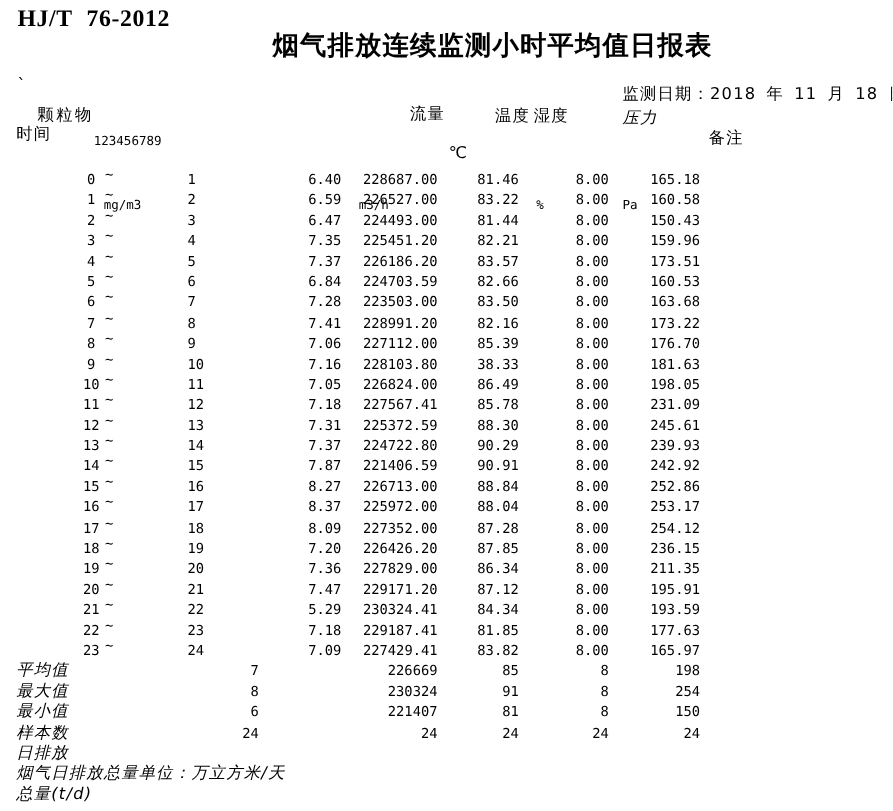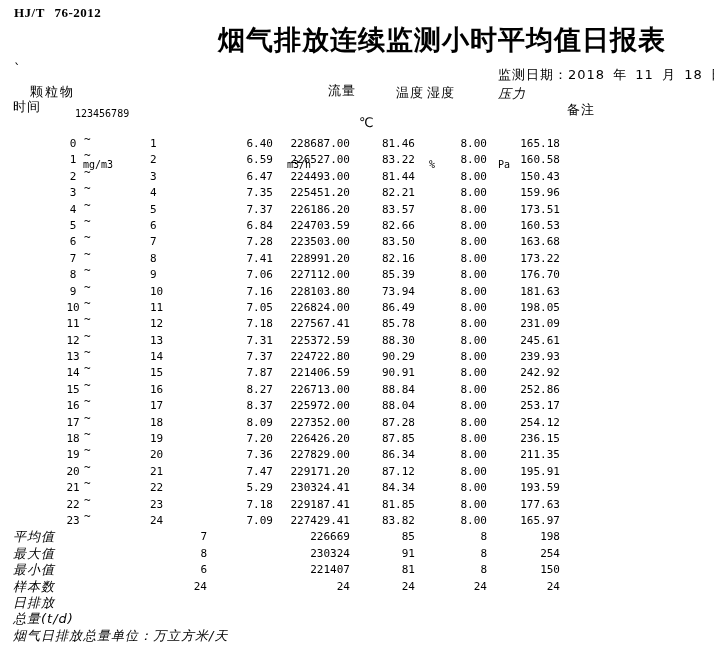--- a/index.html
+++ b/index.html
@@ -12,26 +12,26 @@
     font-family:"DejaVu Sans", sans-serif;
     overflow:hidden;
   }
   .abs { position:absolute; white-space:pre; }
   .cn  { font-size:13px; letter-spacing:1px; }
   .num { font-family:"DejaVu Sans Mono", monospace; font-size:10px;margin-top:40px; }
 
   #std {
     left:14px; top:5px;
     font-family:"Liberation Serif", serif;
-    font-weight:bold; font-size:13px;
+    font-weight:bold; font-size:19px;
     word-spacing:6px; letter-spacing:0.5px;
   }
   #title {
     left:218px; top:22px;
-    font-weight:bold; font-size:27px;
+    font-weight:bold; font-size:21px;
     letter-spacing:1px;
   }
   #plant-line { left:13px; top:51px; }
   #plant-mark { left:14px; top:61px; font-size:13px; }
   #plant-code { left:75px; top:68px; }
   #date-line  { left:498px; top:66px; word-spacing:3px; }
 
   #h-particulate { left:30px;  top:83px; letter-spacing:2px; }
   #h-flow        { left:328px; top:82px; }
   #h-temp        { left:396px; top:84px; }
@@ -201,21 +201,21 @@
     <span class="c c-hm">8.00</span>
     <span class="c c-pr">176.70</span>
   </div>
 
   <div class="row">
     <span class="c c-s">9</span>
     <span class="c c-t">~</span>
     <span class="c c-e">10</span>
     <span class="c c-pm">7.16</span>
     <span class="c c-fl">228103.80</span>
-    <span class="c c-tp">73.94</span>
+    <span class="c c-tp">38.33</span>
     <span class="c c-hm">8.00</span>
     <span class="c c-pr">181.63</span>
   </div>
 
   <div class="row">
     <span class="c c-s">10</span>
     <span class="c c-t">~</span>
     <span class="c c-e">11</span>
     <span class="c c-pm">7.05</span>
     <span class="c c-fl">226824.00</span>
@@ -401,20 +401,20 @@
     <span class="c c-fl">24</span>
     <span class="c c-tp">24</span>
     <span class="c c-hm">24</span>
     <span class="c c-pr">24</span>
   </div>
 </div>
     <div class="row">
       <span class="lbl">日排放</span>
     </div>
     <div class="row">
+      <span class="lbl">烟气日排放总量单位：万立方米/天</span>
+    </div>
+    <div class="row">
       <span class="lbl">总量(t/d)</span>
     </div>
-    <div class="row">
-      <span class="lbl">烟气日排放总量单位：万立方米/天</span>
-    </div>
   </div>
 
 </div>
 
 </body></html>

